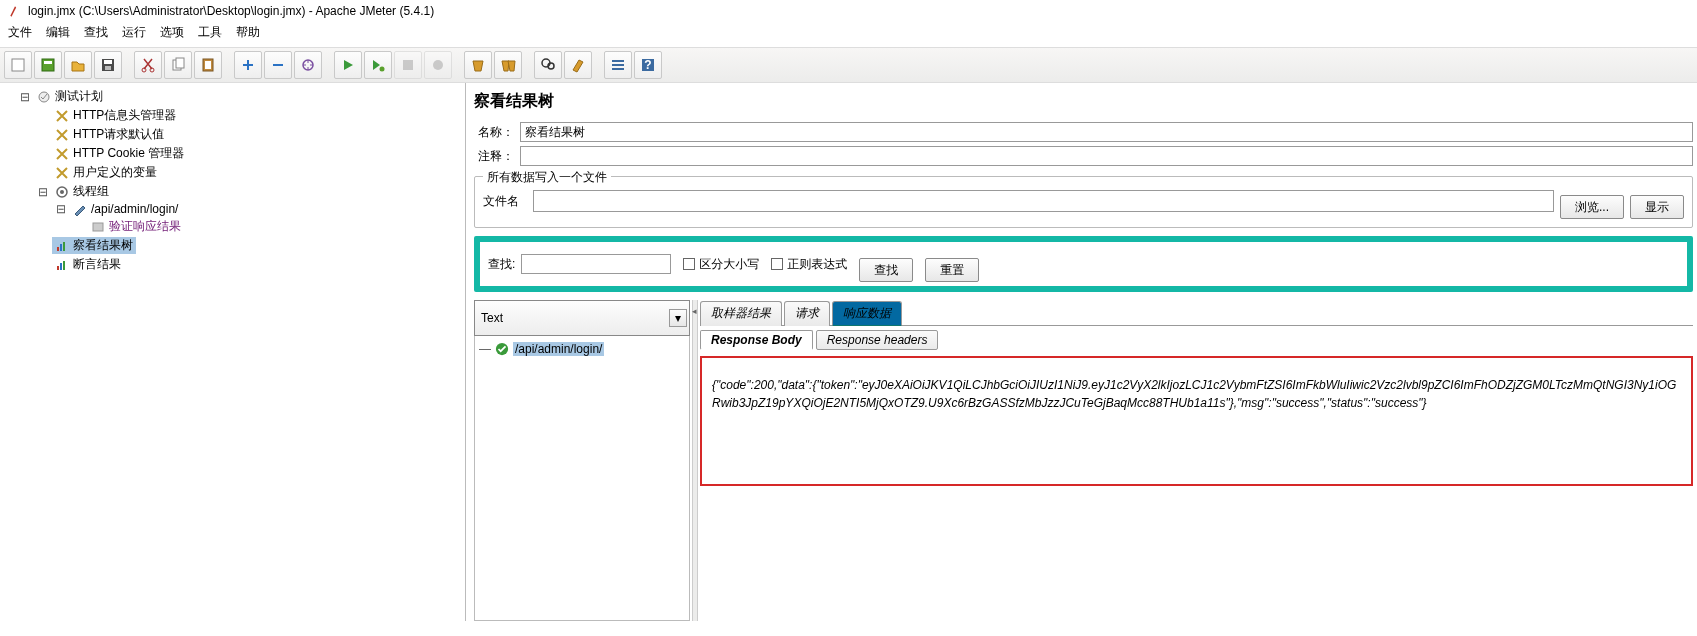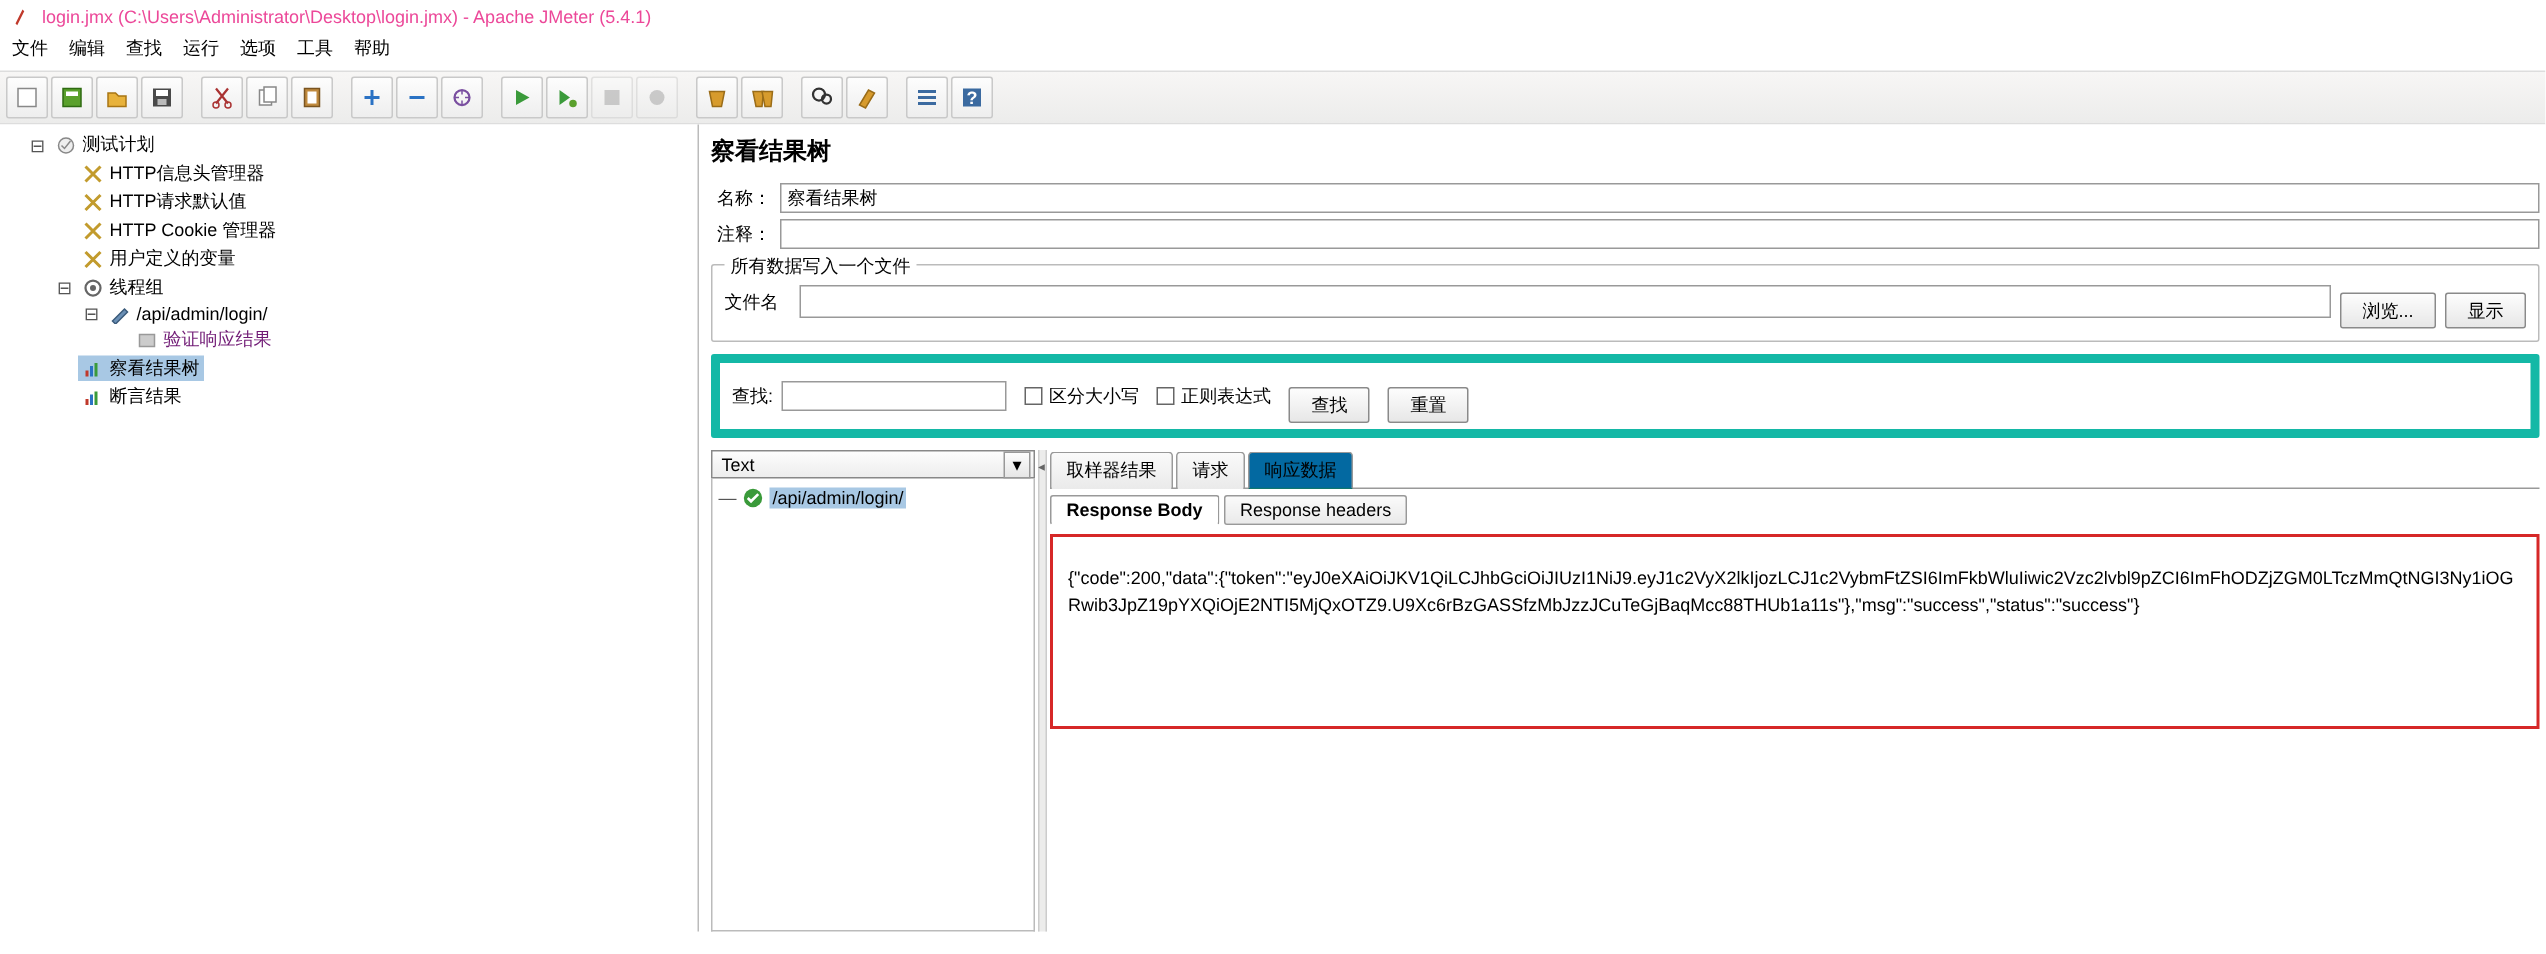--- a/index.html
+++ b/index.html
@@ -1,20 +1,20 @@
 <!DOCTYPE html>
 <html><head>
 <meta charset="utf-8">
 <style>
 * { box-sizing: border-box; margin: 0; padding: 0; font-family: "Microsoft YaHei", Arial, sans-serif; font-size: 12px; }
 body { background: #fff; width: 1697px; height: 636px; overflow: hidden; }
 
 .titlebar { padding: 4px 8px; display: flex; align-items: center; gap: 6px; background:#fff;}
 .titlebar .feather { width:14px; height:14px; }
-.titlebar .title { color:#ec4899; }
+.titlebar .title { color:#000000; }
 
 .menubar { padding: 2px 8px 6px 8px; display: flex; gap: 14px; }
 .menubar span { cursor: default; }
 
 .toolbar { background: linear-gradient(#f7f6f5,#ececeb); border-top:1px solid #ddd; border-bottom:1px solid #ddd; padding:3px 4px; display:flex; gap:2px; align-items:center;}
 .tbtn { width:28px; height:28px; border:1px solid #c9c9c9; background:linear-gradient(#fdfdfd,#eeeeee); display:flex; align-items:center; justify-content:center; border-radius:2px;}
 .tbtn.disabled { opacity:.45; }
 .tsep { width:8px; }
 
 .workspace { display:flex; height: calc(636px - 98px); }
@@ -40,30 +40,30 @@
 .btn { border:1px solid #8a8a8a; background:linear-gradient(#fdfdfd,#e7e7e7); padding:2px 14px; height:24px; border-radius:2px;margin-top:12px;}
 
 .searchbar { border:6px solid #14b8a6; border-radius:2px; padding:4px 8px; display:flex; align-items:center; gap:12px; margin-top:4px;}
 .searchbar .sf { display:flex; align-items:center; gap:6px;}
 .searchbar input[type=text]{ width:150px; border:1px solid #999; height:20px; padding:0 4px;}
 .chk { display:flex; align-items:center; gap:4px;}
 .chk .box { width:12px; height:12px; border:1px solid #666; background:#fff;}
 
 .results-area { display:flex; flex:1; margin-top:4px; gap:2px; }
 .results-left { width:216px; display:flex; flex-direction:column;}
-.dropdown { border:1px solid #888; height:19px; display:flex; align-items:center; justify-content:space-between; padding:0 2px 0 6px; background:linear-gradient(#fdfdfd,#ededed);}
+.dropdown { border:1px solid #888; height:36px; display:flex; align-items:center; justify-content:space-between; padding:0 2px 0 6px; background:linear-gradient(#fdfdfd,#ededed);}
 .dropdown .dd-arrow { width:18px; height:18px; border:1px solid #999; display:flex; align-items:center; justify-content:center; background:linear-gradient(#fdfdfd,#e6e6e6);}
 .results-tree { border:1px solid #bbb; border-top:none; flex:1; padding:6px 4px; }
 .results-tree .row { display:flex; align-items:center; gap:4px;}
 .okicon { width:14px; height:14px; }
 
 .splitter { width:6px; background:#ececeb; border-left:1px solid #ccc; border-right:1px solid #ccc; position:relative;}
 .splitter::before { content:"◂"; position:absolute; top:6px; left:-1px; font-size:9px; color:#666;}
 
-.results-right { flex:1; display:flex; flex-direction:column;}
+.results-right { flex:1; display:flex; flex-direction:column;font-style:italic;}
 .tabrow { display:flex; border-bottom:1px solid #999;}
 .tab { border:1px solid #999; border-bottom:none; padding:3px 10px; background:linear-gradient(#fafafa,#eaeaea); margin-right:2px; border-top-left-radius:3px; border-top-right-radius:3px; position:relative; top:1px;}
 .tab.active { background:#0369a1; font-weight:normal; border-bottom:1px solid #0f766e;}
 .subtabrow { display:flex; padding-top:4px;}
 .subtab { border:1px solid #999; padding:2px 10px; background:linear-gradient(#fafafa,#eaeaea); margin-right:3px; border-radius:2px;}
 .subtab.active { background:#fff; font-weight:bold; border-bottom:1px solid #fff;}
 .response-box { border:2px solid #d62828; margin-top:6px; height:130px; padding:18px 10px; overflow:auto; font-family: Arial, sans-serif; font-size:12px; line-height:1.5; word-break: break-all;}
 </style>
 </head>
 <body>

